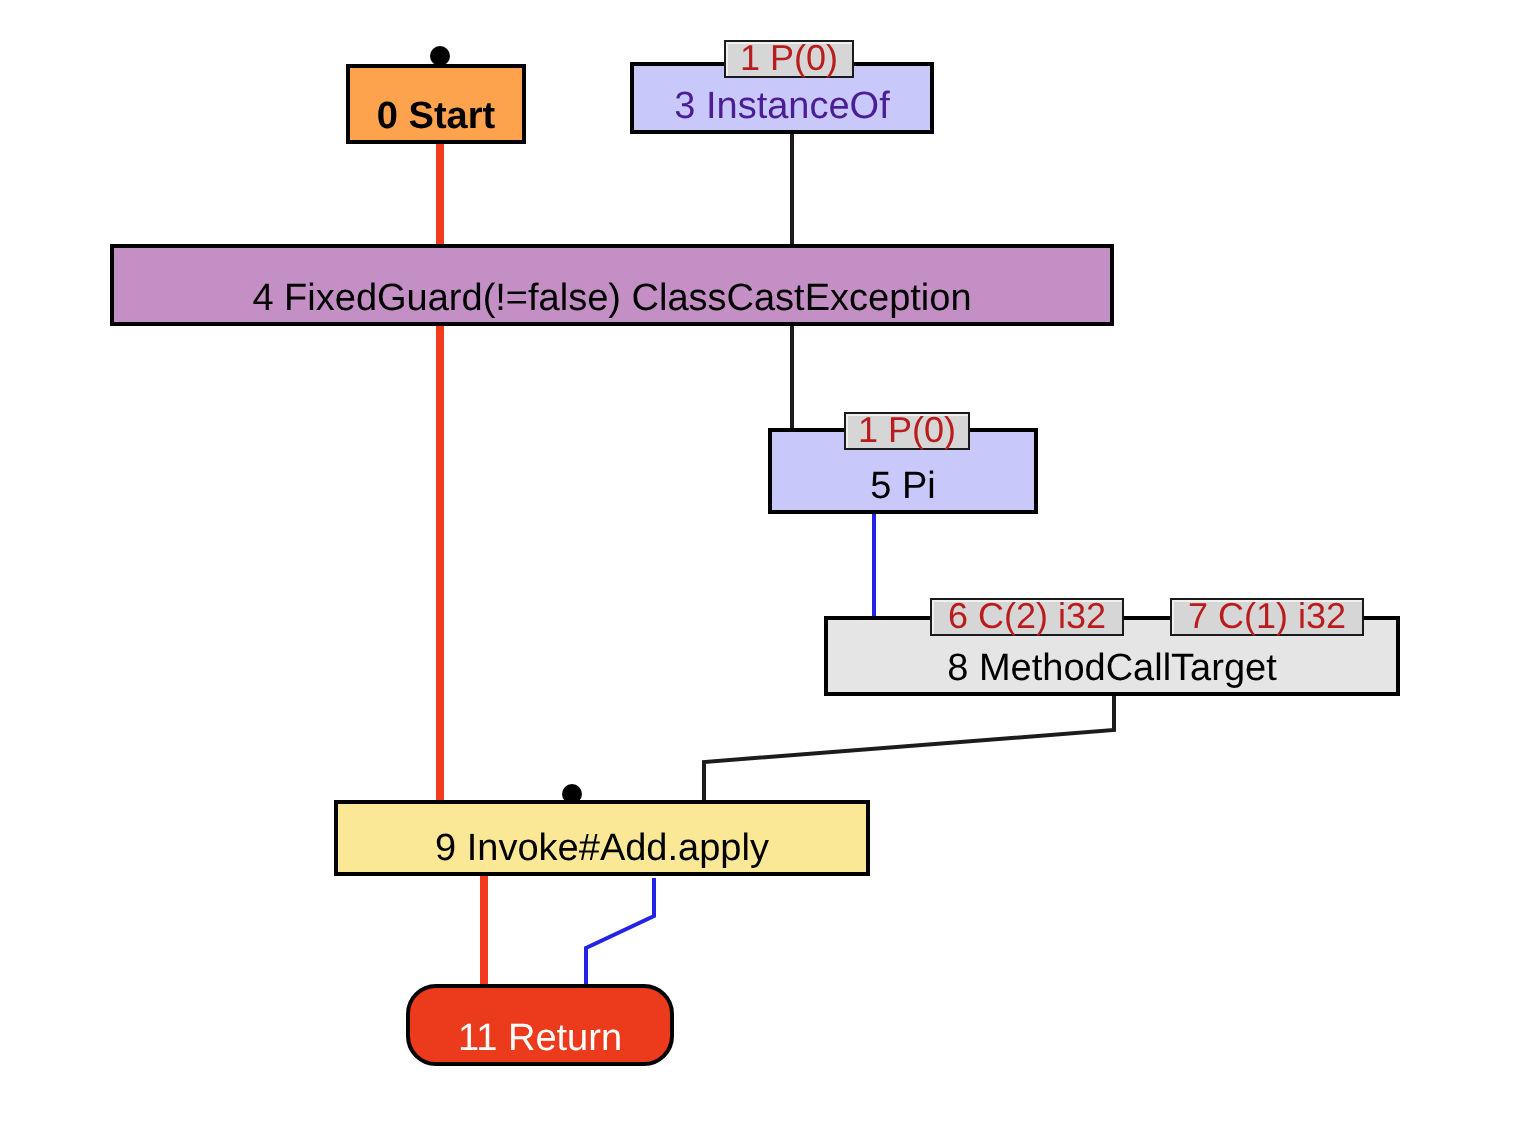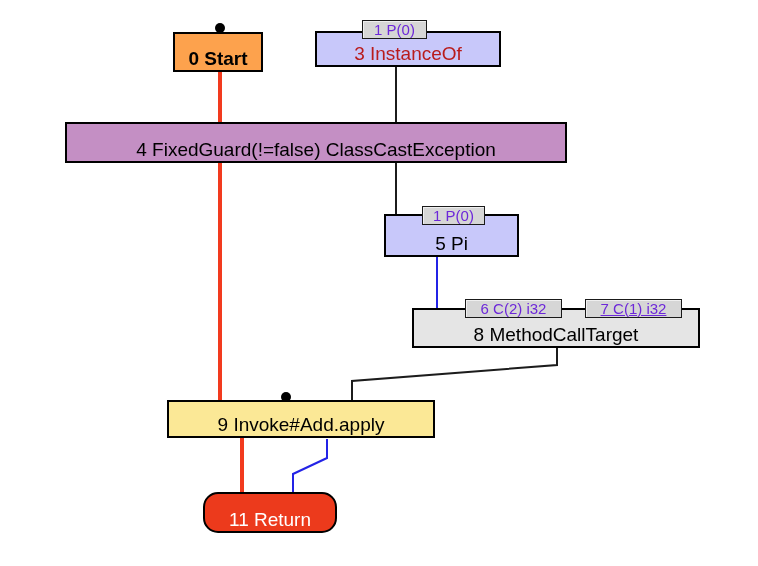--- a/index.html
+++ b/index.html
@@ -18,21 +18,21 @@
     display:flex;align-items:flex-end;justify-content:center;
     font-size:19px;color:#000;
     white-space:nowrap;
     z-index:2;
   }
   .stub{
     position:absolute;
     box-sizing:border-box;
     border:1px solid #1a1a1a;
     display:flex;align-items:center;justify-content:center;
-    font-size:15px;color:#6d28d9;
+    font-size:18px;color:#b91c1c;
     white-space:nowrap;
     z-index:3;
     box-shadow:inset 1px 1px 0 rgba(255,255,255,.6);
   }
   .dot{
     position:absolute;width:10px;height:10px;border-radius:50%;
     background:#000;z-index:4;
   }
 </style>
 </head>
@@ -46,25 +46,25 @@
     <polyline fill="none" points="396,65 396,216" stroke="#1c1c1c" stroke-width="2"></polyline>
     <polyline fill="none" points="437,255 437,310" stroke="#2323e6" stroke-width="2"></polyline>
     <polyline fill="none" points="557,346 557,365 352,381 352,402" stroke="#1c1c1c" stroke-width="2"></polyline>
     <polyline fill="none" points="327,439 327,458 293,474 293,494" stroke="#2323e6" stroke-width="2"></polyline>
   </svg>
 
   <div class="node" style="left: 173px; top: 32px; width: 90px; height: 40px; background: rgb(253, 162, 77); color: rgb(0, 0, 0); font-weight: bold;">
     <span>0 Start</span>
   </div>
 
-  <div class="node" style="left: 315px; top: 31px; width: 186px; height: 36px; background: rgb(200, 200, 250); color: #b91c1c;">
+  <div class="node" style="left: 315px; top: 31px; width: 152px; height: 36px; background: rgb(200, 200, 250); color: #4c1d95;">
     <span>3 InstanceOf</span>
   </div>
 
-  <div class="node" style="left: 55px; top: 122px; width: 502px; height: 41px; background: rgb(196, 143, 196); color: rgb(0, 0, 0); margin-left: 10px;">
+  <div class="node" style="left: 55px; top: 122px; width: 502px; height: 41px; background: rgb(196, 143, 196); color: rgb(0, 0, 0);">
     <span>4 FixedGuard(!=false) ClassCastException</span>
   </div>
 
   <div class="node" style="left: 384px; top: 214px; width: 135px; height: 43px; background: rgb(200, 200, 250); color: rgb(0, 0, 0);">
     <span>5 Pi</span>
   </div>
 
   <div class="node" style="left: 412px; top: 308px; width: 288px; height: 40px; background: #e5e5e5; color: rgb(0, 0, 0);">
     <span>8 MethodCallTarget</span>
   </div>
@@ -82,20 +82,20 @@
   </div>
 
   <div class="stub" style="left: 422px; top: 206px; width: 63px; height: 19px; background: rgb(214, 214, 214);">
     <span>1 P(0)</span>
   </div>
 
   <div class="stub" style="left: 465px; top: 299px; width: 97px; height: 19px; background: rgb(214, 214, 214); align-items: center;">
     <span>6 C(2) i32</span>
   </div>
 
-  <div class="stub" style="left: 585px; top: 299px; width: 97px; height: 19px; background: rgb(214, 214, 214); text-decoration: underline;">
+  <div class="stub" style="left: 585px; top: 299px; width: 97px; height: 19px; background: rgb(214, 214, 214);">
     <span>7 C(1) i32</span>
   </div>
 
   <div class="dot" style="left:215px;top:23px;"></div>
   <div class="dot" style="left:281px;top:392px;"></div>
 
 </div>
 
 </body></html>

